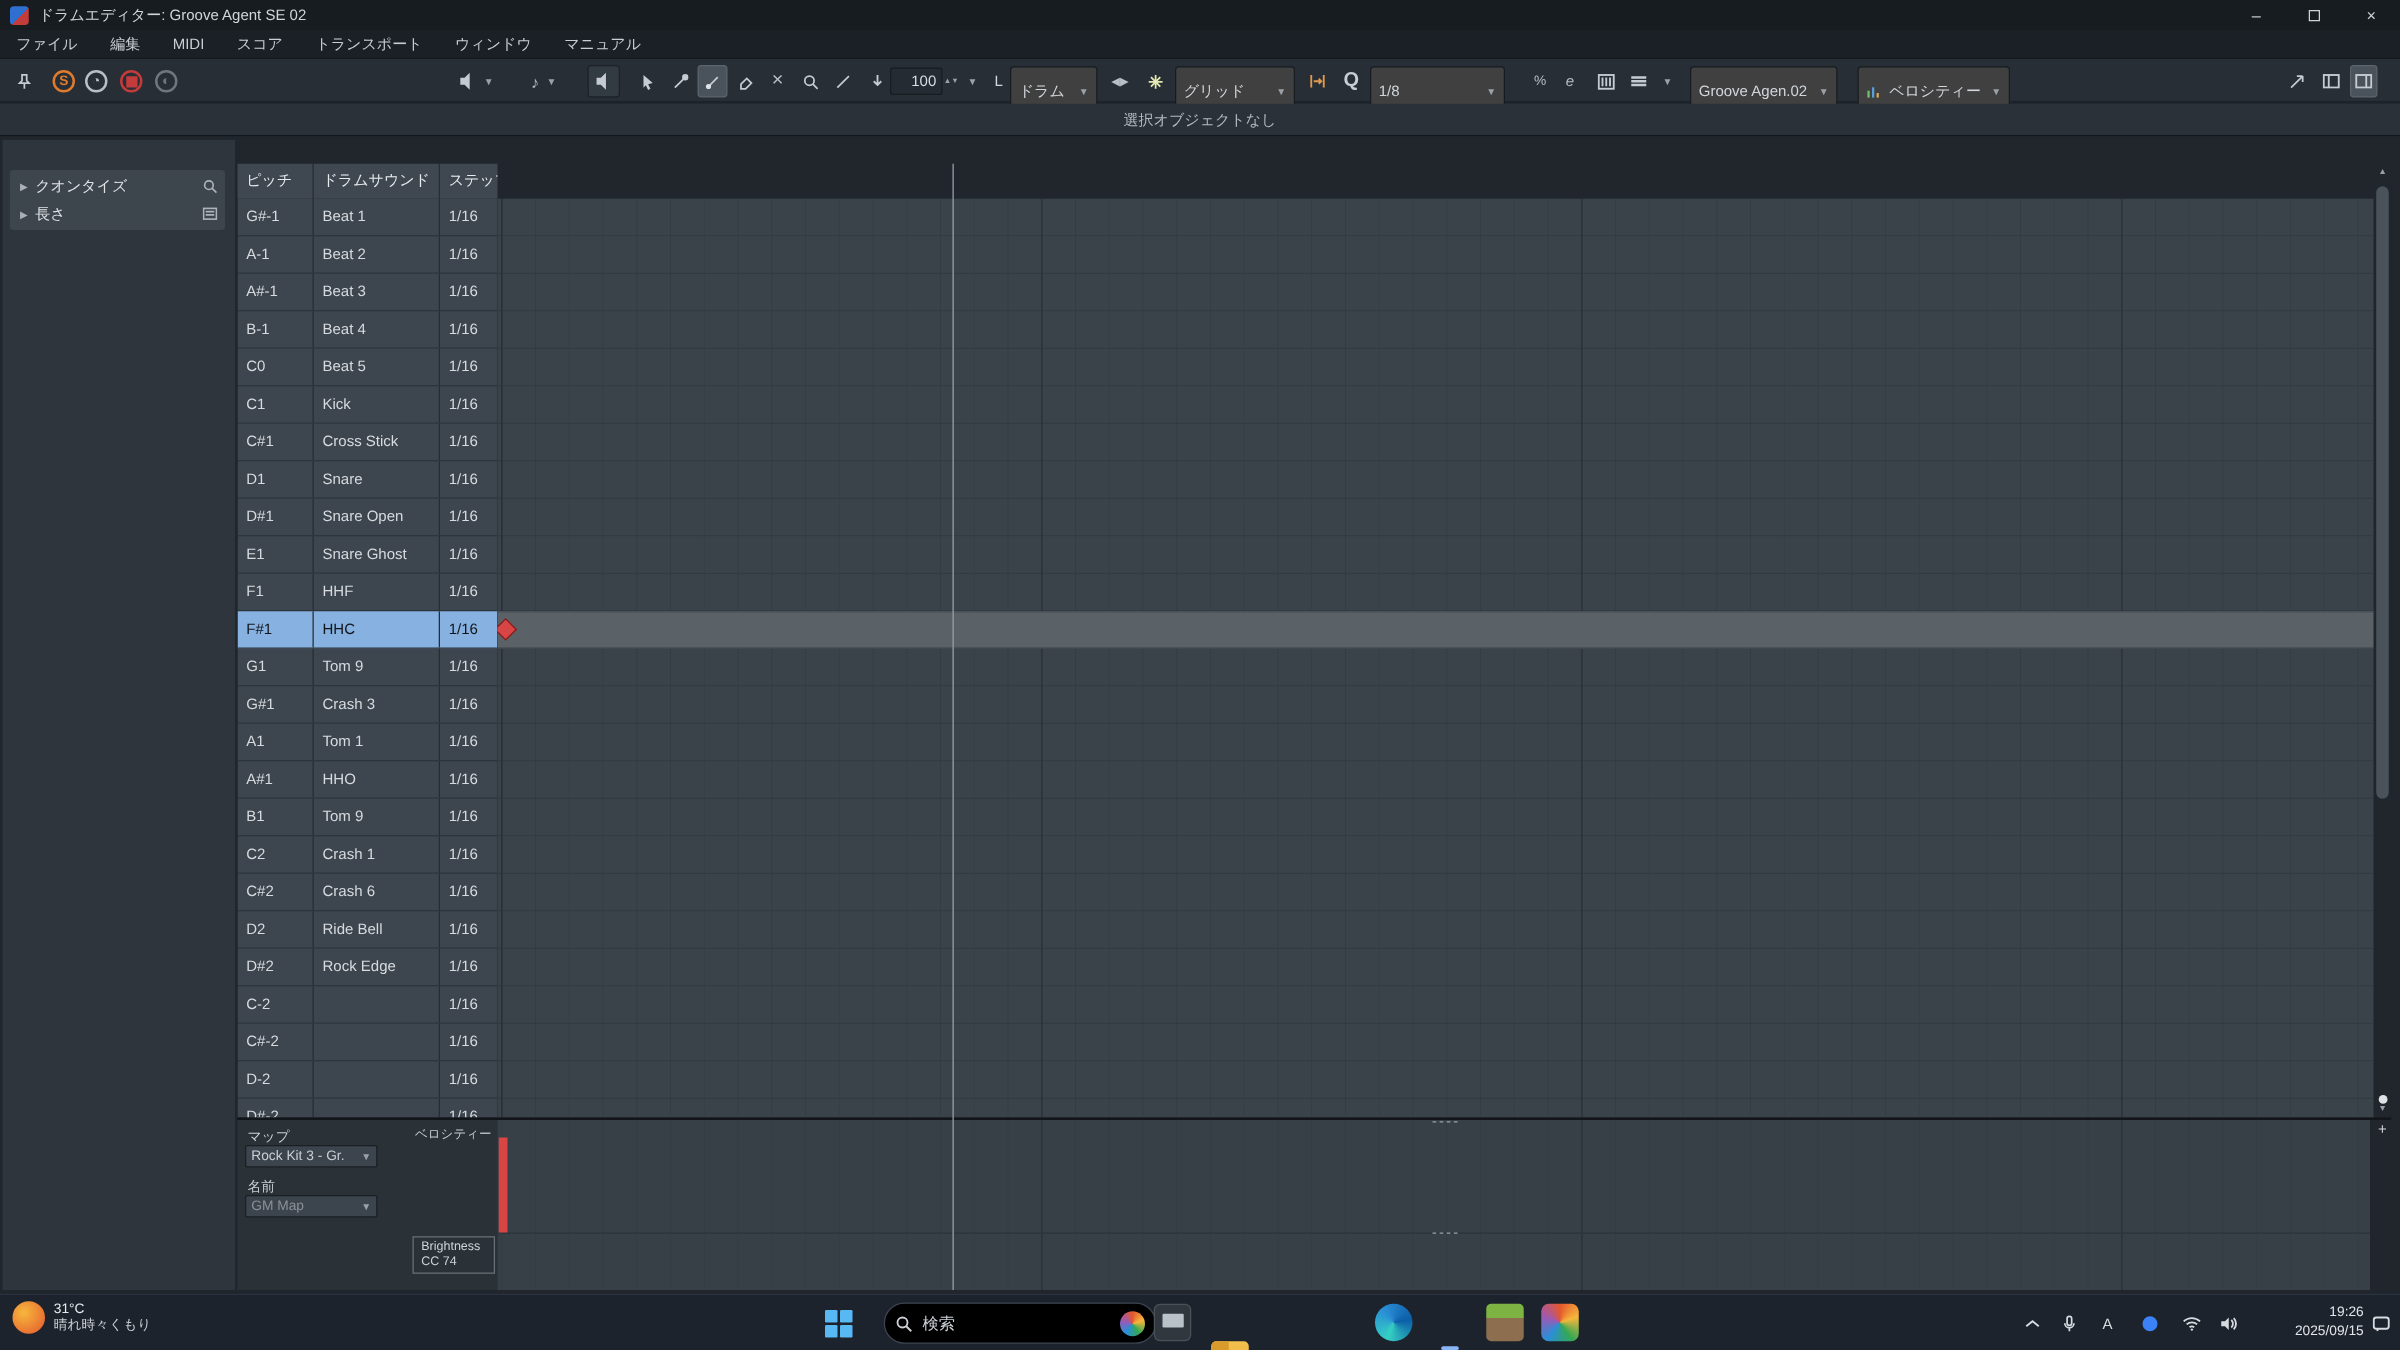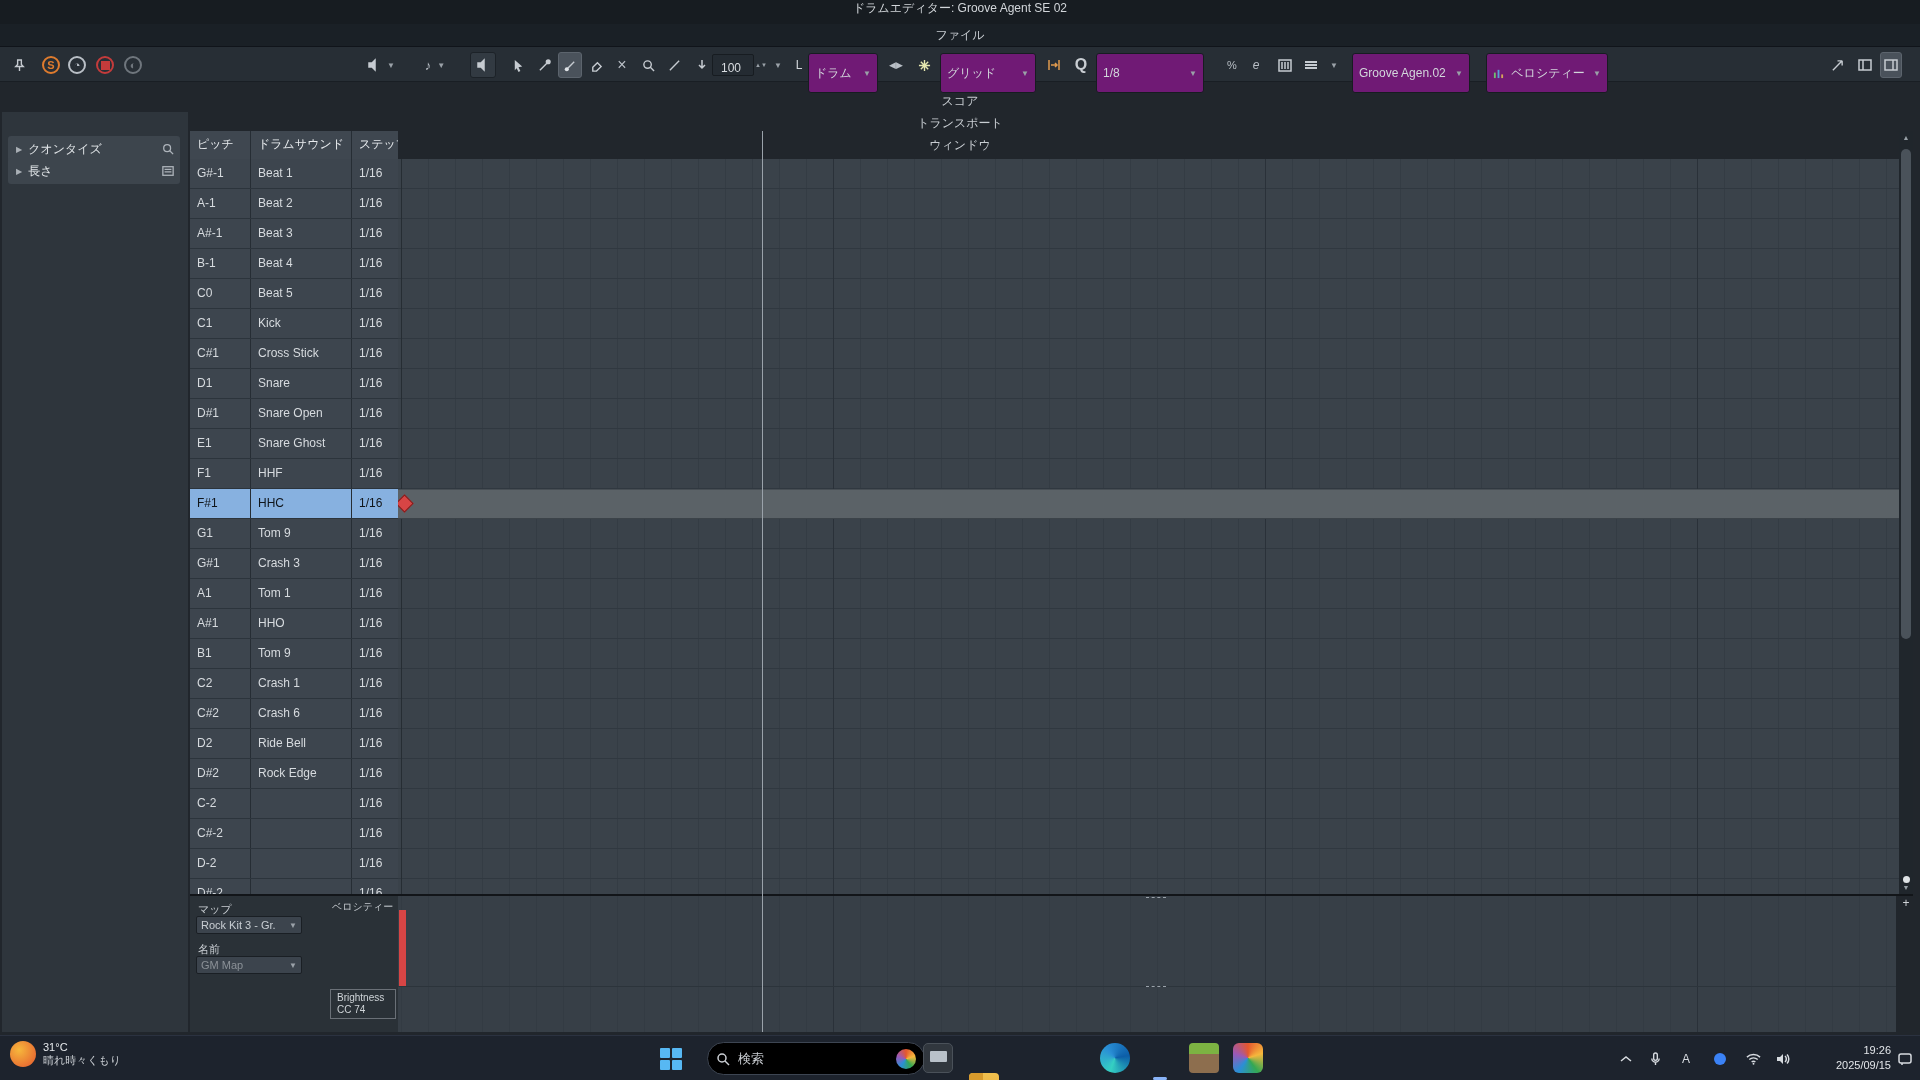--- a/index.html
+++ b/index.html
@@ -1,36 +1,36 @@
 <!DOCTYPE html>
 <html style="--accent_blue: #87b1e0; --note_red: #d74545; --solo_orange: #de7b2e; --record_red: #c43b3b; --snap_orange: #e09a4e;"><head>
 <meta charset="utf-8">
 <style>
 *{margin:0;padding:0;box-sizing:border-box;}
 html,body{width:1920px;height:1080px;overflow:hidden;background:#14181c;
   font-family:"Liberation Sans","DejaVu Sans",sans-serif;color:#d2d6da;}
 #root{position:relative;width:1920px;height:1080px;background:#21262c;}
-.abs{position:absolute;flex-direction:column;}
+.abs{position:absolute;}
 
 
 .titlebar{left:0;top:0;width:1920px;height:24px;background:#171c21;display:flex;align-items:center;font-size:12px;}
 .appico{width:15px;height:15px;margin:0 8px 0 8px;border-radius:3px;
   background:linear-gradient(135deg,#2e6fd0 55%,#c43b3b 55%);}
 .winbtn{width:46px;height:24px;display:flex;align-items:center;justify-content:center;color:#cfd3d7;font-size:13px;}
 .winbtn .maxbox{width:9px;height:9px;border:1px solid #cfd3d7;display:block;}
 .menubar{left:0;top:24px;width:1920px;height:22px;background:#1a2026;display:flex;align-items:center;font-size:12px;color:#c9ced3;}
 .menuitem{padding:0 13px;height:22px;line-height:22px;}
 
 
 .toolbar{left:0;top:46px;width:1920px;height:36px;background:#272e35;border-top:1px solid #10141a;border-bottom:1px solid #191e24;}
 .tbtn{position:absolute;top:5px;height:26px;display:flex;align-items:center;justify-content:center;color:#b9bfc6;border-radius:3px;}
 .tbtn.active{background:#4a525b;border:1px solid #5c646d;}
 .tbtn svg{stroke:#c6cbd1;fill:none;stroke-width:1.5;}
 .circ{width:18px;height:18px;border-radius:50%;display:flex;align-items:center;justify-content:center;font-size:11px;font-weight:bold;}
-.ddown{position:absolute;top:6px;height:40px;background:#701a75;border:1px solid #171c21;border-radius:3px;
+.ddown{position:absolute;top:6px;height:40px;background:#404040;border:1px solid #171c21;border-radius:3px;
   display:flex;align-items:center;font-size:12px;color:#d2d6db;padding:0 6px;justify-content:space-between;}
 .caret{font-size:8px;color:#9aa1a8;margin-left:6px;}
 .numbox{background:#242b32;border:1px solid #171c21;border-radius:2px;height:22px;width:42px;
   display:flex;align-items:center;justify-content:flex-end;padding-right:4px;font-size:12px;color:#d9dde1;}
 .infoline{left:0;top:83px;width:1920px;height:26px;background:#2a3138;text-align:center;
   font-size:12px;color:#b4bac0;line-height:26px;border-bottom:1px solid #14181d;}
 
 
 .inspector{left:2px;top:112px;width:186px;height:920px;background:#2e353c;}
 .isec{position:absolute;left:6px;width:172px;height:26px;background:#3d454d;border-radius:3px;
@@ -288,20 +288,23 @@
         </svg>
     </span>
     <span class="tbtn active" style="left:1880px;width:22px;">
       <svg width="14" height="12" viewBox="0 0 14 12">
           <rect x="1" y="1" width="12" height="10"></rect>
           <path d="M9 1 L9 11"></path>
         </svg>
     </span>
   </div>
 
+  <div class="infoline abs">
+    <span>選択オブジェクトなし</span>
+  </div>
 
   <div class="inspector abs">
     <div class="isec" style="top:24px;">
       <span class="arr">▶</span>
       <span>クオンタイズ</span>
       <span class="iico">
         <svg width="12" height="12" viewBox="0 0 14 14">
             <circle cx="6" cy="6" r="4"></circle>
             <path d="M9 9 L13 13"></path>
           </svg>

